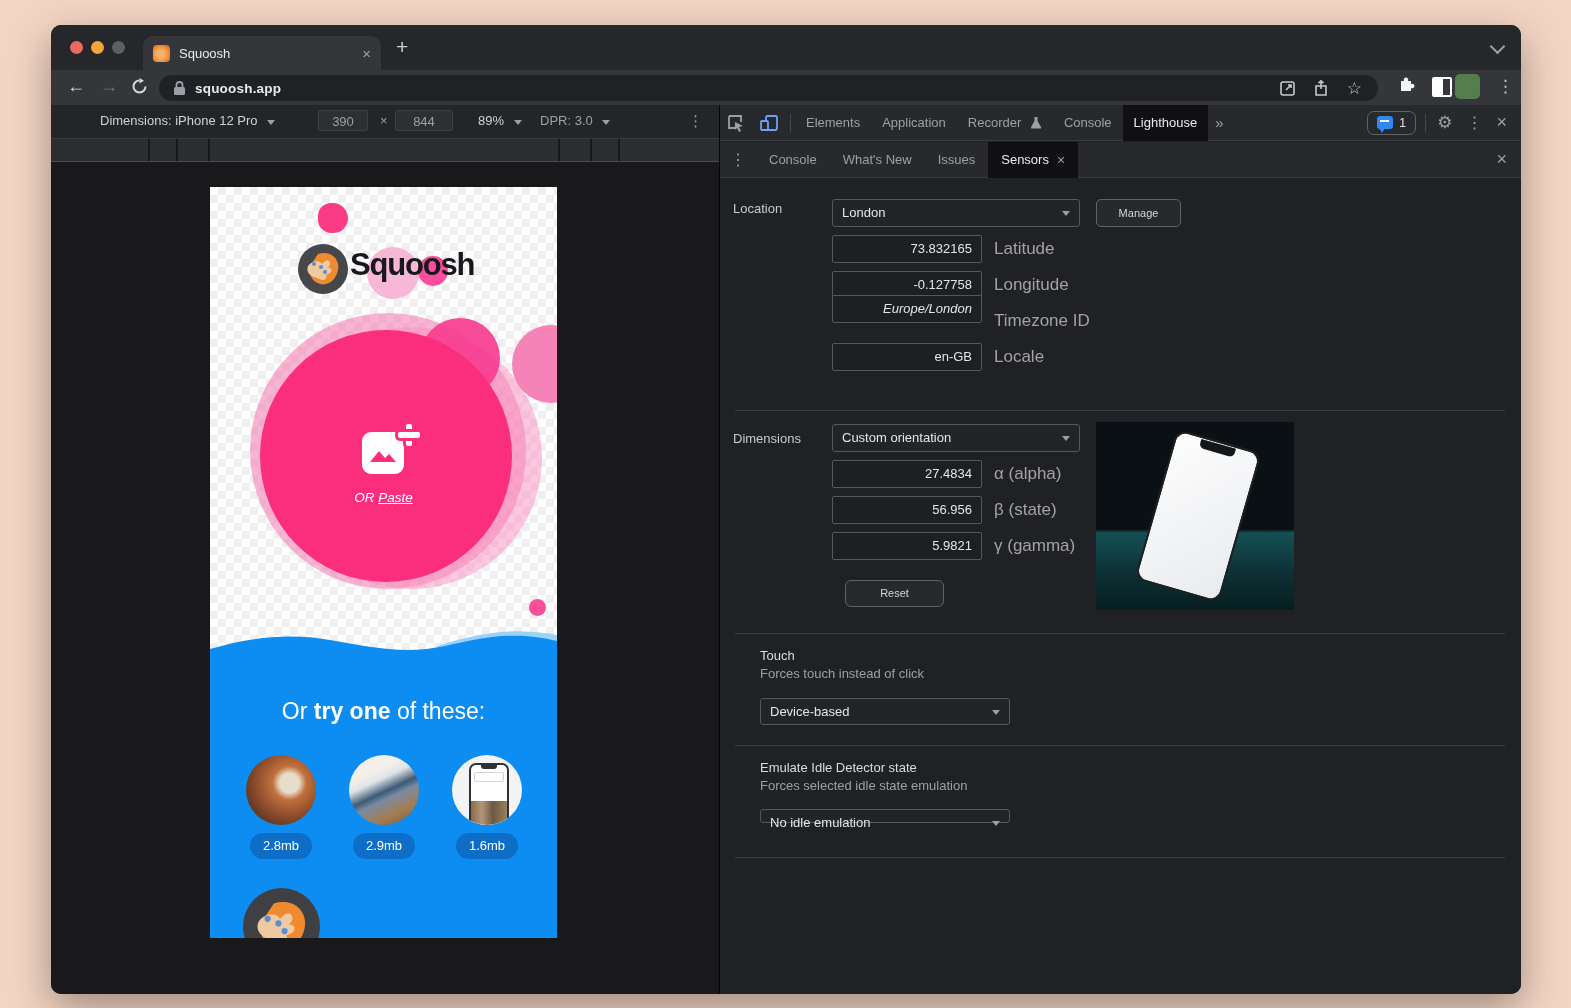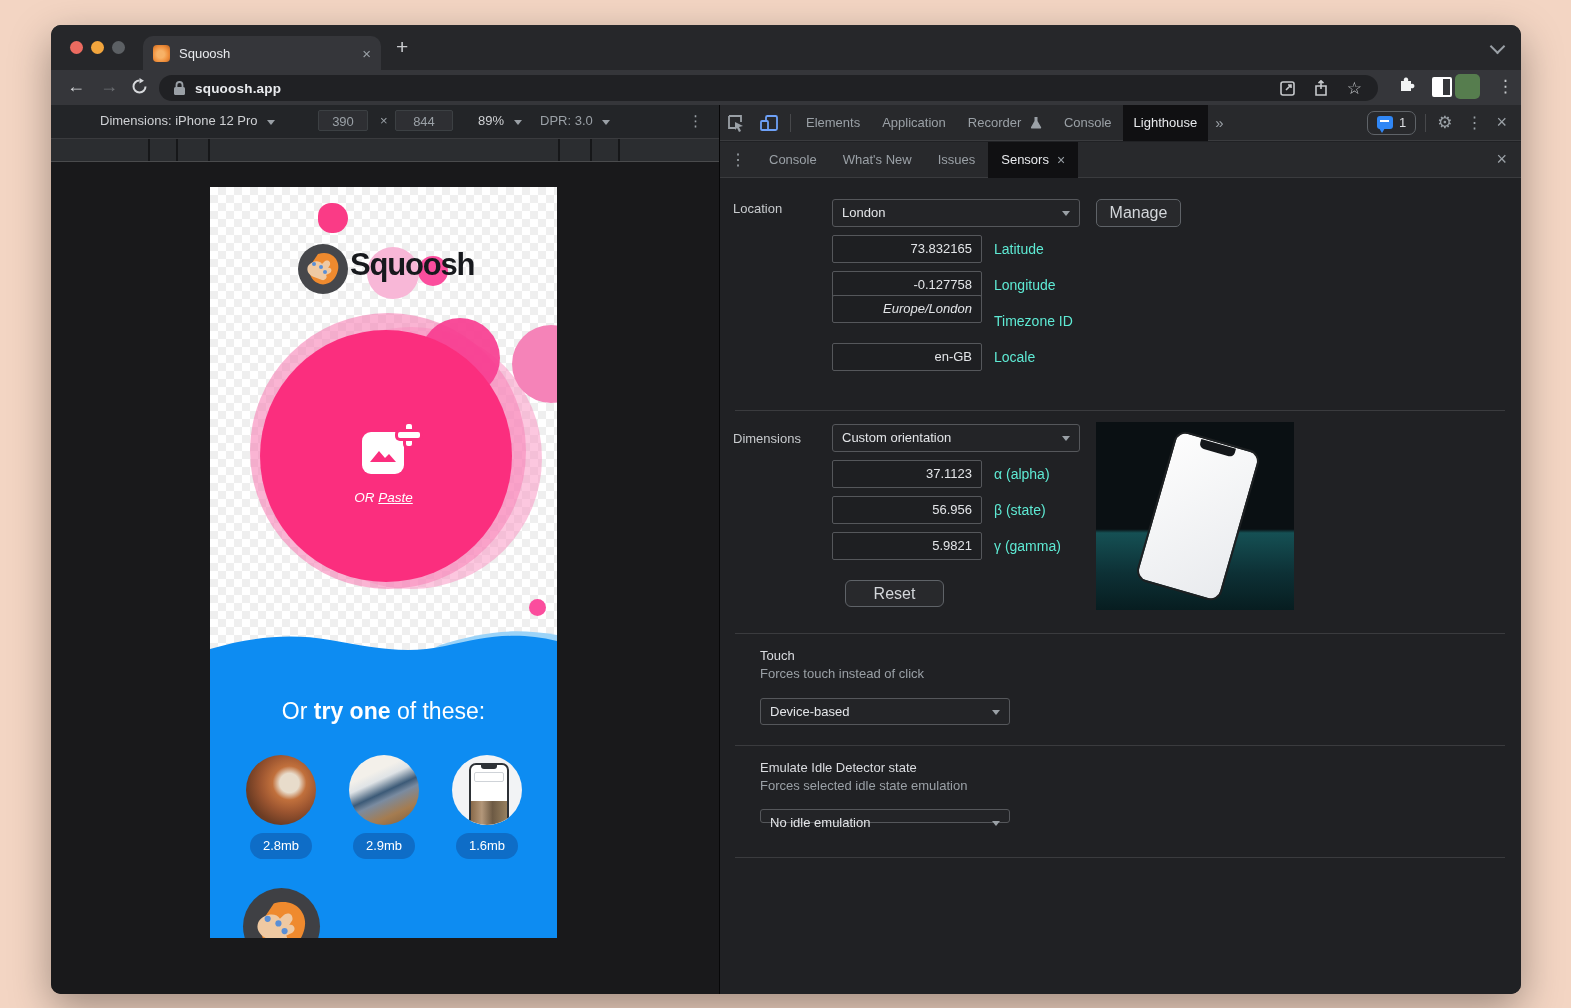--- a/index.html
+++ b/index.html
@@ -58,22 +58,22 @@
   .dt-tab.active{background:#101012;color:#e8eaed;}
   .tool-ic{color:#9aa0a6;font-size:16px;padding:0 7px;}
   .sep{width:1px;height:18px;background:#47484b;margin:0 4px;}
   .drawer-tabs{position:absolute;left:0;top:37px;width:100%;height:36px;background:#28292c;border-bottom:1px solid #3a3b3e;display:flex;align-items:center;box-sizing:border-box;}
   .drw-tab{padding:0 13px;line-height:36px;font-size:13px;color:#9aa0a6;}
   .drw-tab.active{background:#101012;color:#e8eaed;display:flex;align-items:center;gap:8px;}
   .panel-label{position:absolute;color:#c7cacd;font-size:13px;}
   .selectbox{position:absolute;height:28px;background:#232427;border:1px solid #55575b;border-radius:3px;color:#e3e5e8;font-size:13px;line-height:26px;padding-left:9px;box-sizing:border-box;}
   .selcaret{position:absolute;right:9px;top:11px;width:0;height:0;border-left:4px solid transparent;border-right:4px solid transparent;border-top:5px solid #9aa0a6;}
   .inputbox{position:absolute;width:150px;height:28px;background:#1e1f22;border:1px solid #55575b;border-radius:2px;color:#e3e5e8;font-size:13px;line-height:26px;text-align:right;padding-right:9px;box-sizing:border-box;}
-  .fieldlbl{position:absolute;color:#5eead4;font-size:14px;line-height:28px;}
-  .dt-btn{position:absolute;background:#28292c;border:1px solid #5f6368;border-radius:5px;color:#d3d6da;font-size:16px;text-align:center;box-sizing:border-box;}
+  .fieldlbl{position:absolute;color:#a3a3a3;font-size:17px;line-height:28px;}
+  .dt-btn{position:absolute;background:#28292c;border:1px solid #5f6368;border-radius:5px;color:#d3d6da;font-size:11px;text-align:center;box-sizing:border-box;}
   .hdivider{position:absolute;left:15px;width:770px;height:1px;background:#3a3b3e;}
   .sec-title{position:absolute;color:#dadce0;font-size:13px;}
   .sec-sub{position:absolute;color:#9aa0a6;font-size:13px;}
   .phone-stage{position:absolute;left:376px;top:317px;width:198px;height:188px;background:linear-gradient(180deg,#0a1013 0%,#0a1013 57%,#155054 59%,#0d3136 80%,#071d20 100%);overflow:hidden;}
   .phone-body{position:absolute;left:58px;top:16px;width:84px;height:152px;background:linear-gradient(135deg,#fdfdfd,#e9ebee);border:2px solid #1d2022;border-radius:12px;transform:rotate(16deg);}
   .phone-notch{width:36px;height:9px;background:#14171a;border-radius:0 0 5px 5px;margin:1px auto 0;}
   .badge{display:flex;align-items:center;gap:6px;border:1px solid #5f6368;border-radius:7px;height:22px;padding:0 9px;margin:0 5px;}
   .bubble{width:16px;height:13px;background:#3087f6;border-radius:3px;position:relative;}
   .bubble:before{content:"";position:absolute;left:2px;bottom:-4px;border-left:3px solid transparent;border-right:3px solid transparent;border-top:5px solid #3087f6;}
   .bubble:after{content:"";position:absolute;left:3px;top:4px;width:9px;height:2px;background:#fff;}
@@ -300,21 +300,21 @@
         <span class="inputbox" style="left:112px;top:190px;font-style:italic;">Europe/London</span>
         <span class="fieldlbl" style="left:274px;top:202px;">Timezone ID</span>
         <span class="inputbox" style="left:112px;top:238px;">en-GB</span>
         <span class="fieldlbl" style="left:274px;top:238px;">Locale</span>
 
         <div class="hdivider" style="top:305px;"></div>
 
         <span class="panel-label" style="left:13px;top:326px;">Dimensions</span>
         <span class="selectbox" style="left:112px;top:319px;width:248px;"><span>Custom orientation</span><span class="selcaret"></span></span>
 
-        <span class="inputbox" style="left:112px;top:355px;">37.1123</span>
+        <span class="inputbox" style="left:112px;top:355px;">27.4834</span>
         <span class="fieldlbl" style="left:274px;top:355px;">α (alpha)</span>
         <span class="inputbox" style="left:112px;top:391px;">56.956</span>
         <span class="fieldlbl" style="left:274px;top:391px;">β (state)</span>
         <span class="inputbox" style="left:112px;top:427px;">5.9821</span>
         <span class="fieldlbl" style="left:274px;top:427px;">γ (gamma)</span>
 
         <span class="dt-btn" style="left:125px;top:475px;width:99px;height:27px;line-height:25px;border-radius:6px;">Reset</span>
 
         <div class="phone-stage">
           <div class="phone-body">

